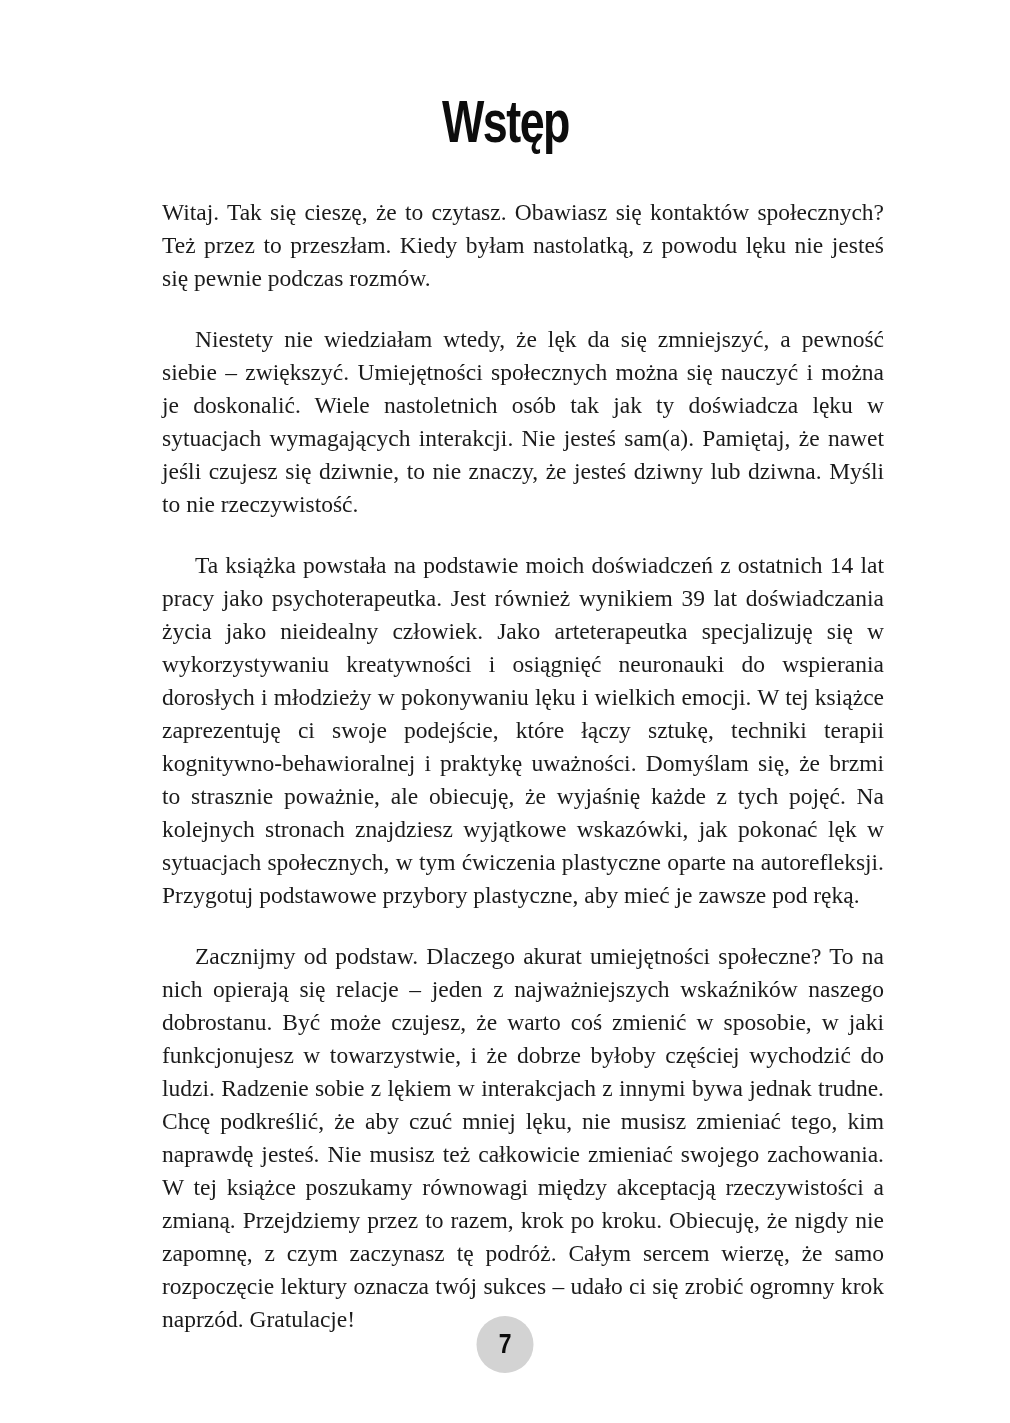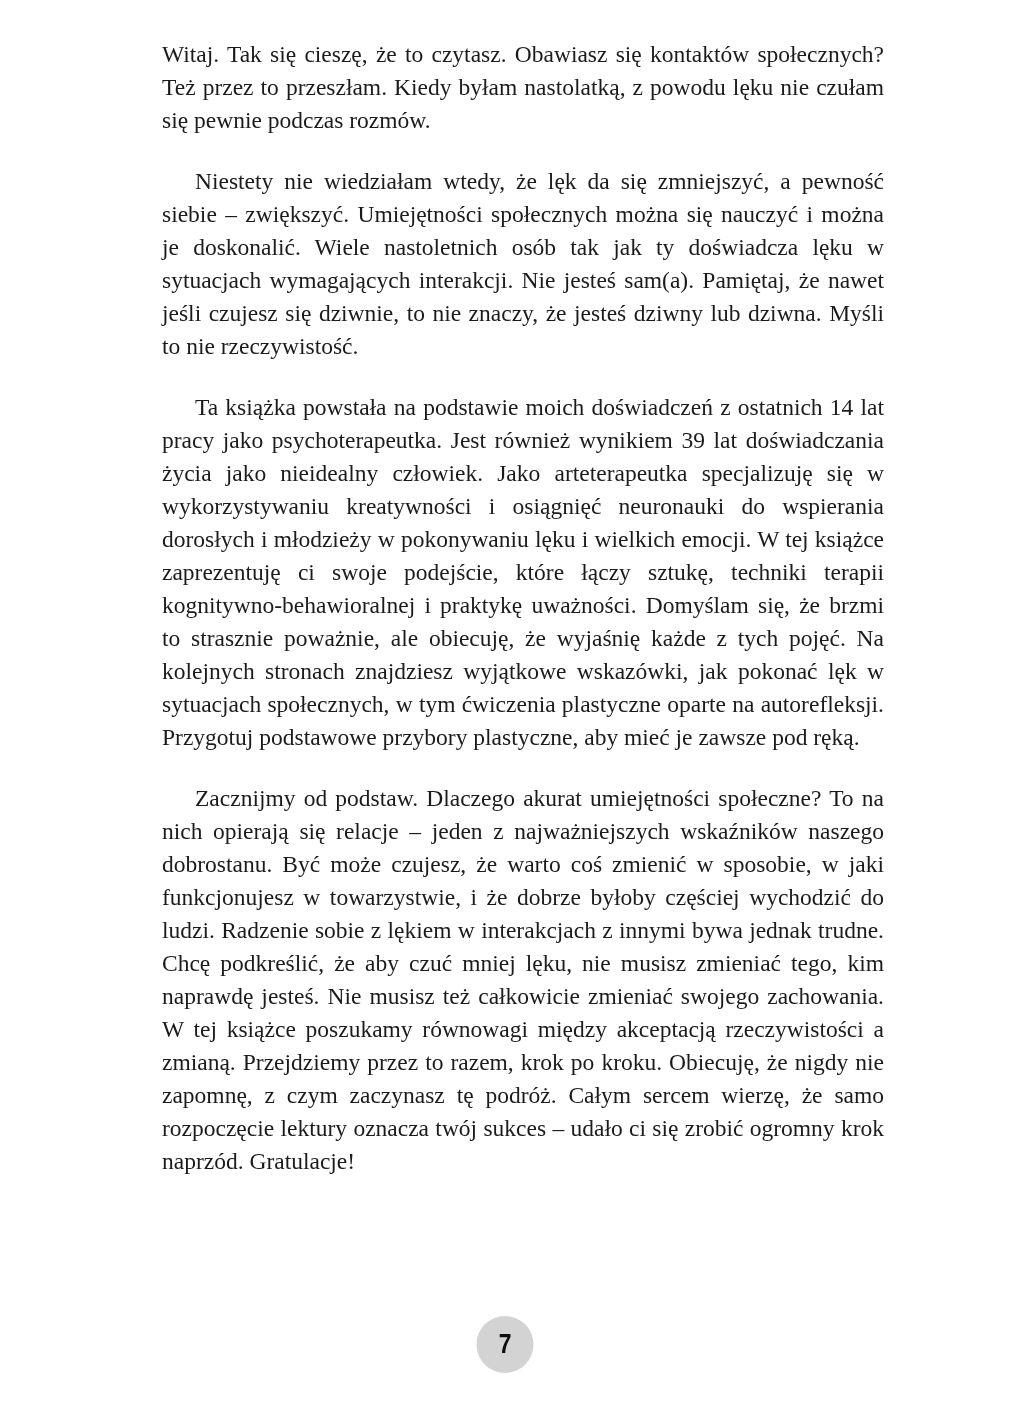--- a/index.html
+++ b/index.html
@@ -68,23 +68,26 @@
     font-size: 27px;
     color: #0d0d0d;
     transform: scaleX(0.85);
   }
 </style>
 </head>
 <body>
 
 <div class="page">
 
+  <h1 class="chapter-title">
+    <span class="squeeze">Wstęp</span>
+  </h1>
 
   <div class="body-text">
-    <p>Witaj. Tak się cieszę, że to czytasz. Obawiasz się kontaktów społecznych? Też przez to przeszłam. Kiedy byłam nastolatką, z powodu lęku nie czułam się pewnie podczas rozmów.</p>
+    <p>Witaj. Tak się cieszę, że to czytasz. Obawiasz się kontaktów społecznych? Też przez to przeszłam. Kiedy byłam nastolatką, z powodu lęku nie jesteś się pewnie podczas rozmów.</p>
     <p class="indent">Niestety nie wiedziałam wtedy, że lęk da się zmniejszyć, a pewność siebie – zwiększyć. Umiejętności społecznych można się nauczyć i można je doskonalić. Wiele nastoletnich osób tak jak ty doświadcza lęku w sytuacjach wymagających interakcji. Nie jesteś sam(a). Pamiętaj, że nawet jeśli czujesz się dziwnie, to nie znaczy, że jesteś dziwny lub dziwna. Myśli to nie rzeczywistość.</p>
     <p class="indent">Ta książka powstała na podstawie moich doświadczeń z ostatnich 14 lat pracy jako psychoterapeutka. Jest również wynikiem 39 lat doświadczania życia jako nieidealny człowiek. Jako arteterapeutka specjalizuję się w wykorzystywaniu kreatywności i osiągnięć neuronauki do wspierania dorosłych i młodzieży w pokonywaniu lęku i wielkich emocji. W tej książce zaprezentuję ci swoje podejście, które łączy sztukę, techniki terapii kognitywno-behawioralnej i praktykę uważności. Domyślam się, że brzmi to strasznie poważnie, ale obiecuję, że wyjaśnię każde z tych pojęć. Na kolejnych stronach znajdziesz wyjątkowe wskazówki, jak pokonać lęk w sytuacjach społecznych, w tym ćwiczenia plastyczne oparte na autorefleksji. Przygotuj podstawowe przybory plastyczne, aby mieć je zawsze pod ręką.</p>
     <p class="indent">Zacznijmy od podstaw. Dlaczego akurat umiejętności społeczne? To na nich opierają się relacje – jeden z najważniejszych wskaźników naszego dobrostanu. Być może czujesz, że warto coś zmienić w sposobie, w jaki funkcjonujesz w towarzystwie, i że dobrze byłoby częściej wychodzić do ludzi. Radzenie sobie z lękiem w interakcjach z innymi bywa jednak trudne. Chcę podkreślić, że aby czuć mniej lęku, nie musisz zmieniać tego, kim naprawdę jesteś. Nie musisz też całkowicie zmieniać swojego zachowania. W tej książce poszukamy równowagi między akceptacją rzeczywistości a zmianą. Przejdziemy przez to razem, krok po kroku. Obiecuję, że nigdy nie zapomnę, z czym zaczynasz tę podróż. Całym sercem wierzę, że samo rozpoczęcie lektury oznacza twój sukces – udało ci się zrobić ogromny krok naprzód. Gratulacje!</p>
   </div>
 
   <div class="page-number-circle">
     <span>7</span>
   </div>
 
 </div>

